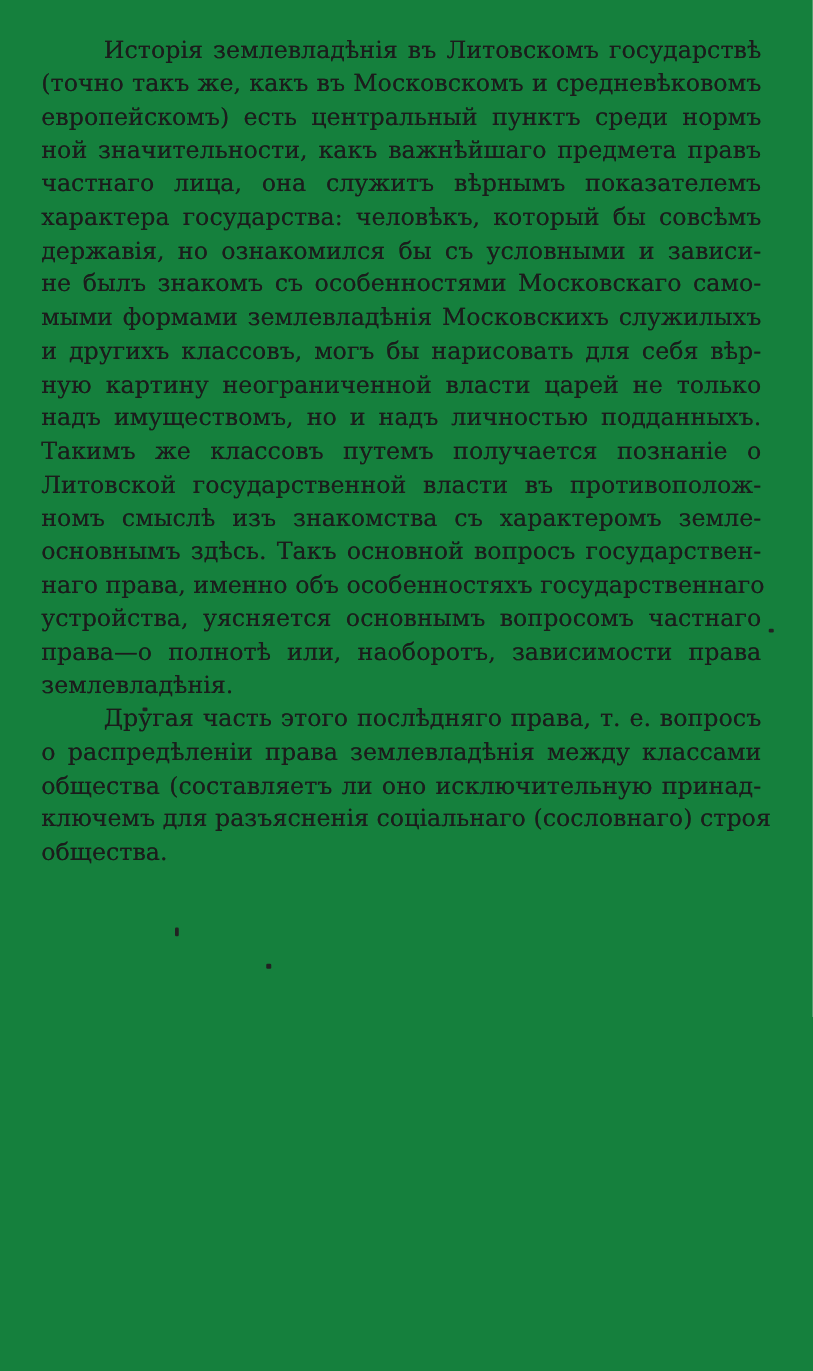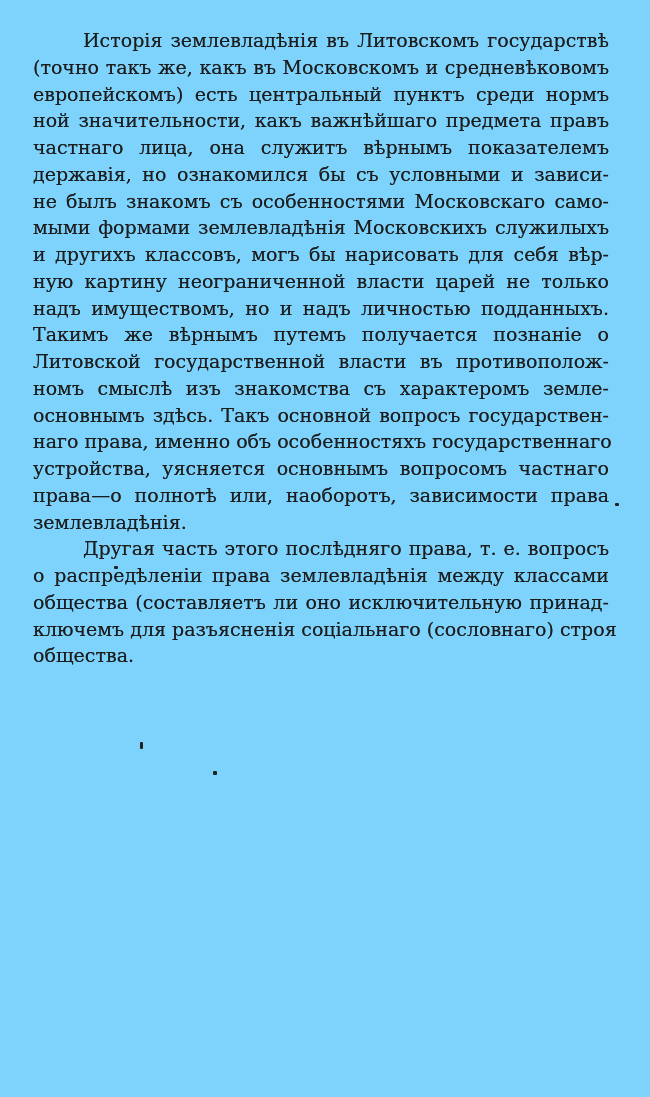--- a/index.html
+++ b/index.html
@@ -13,21 +13,21 @@
     background: #ffffff;
     overflow: hidden;
     font-family: "DejaVu Serif", "Liberation Serif", serif;
   }
   .sheet {
     position: absolute;
     left: 0;
     top: 0;
     width: 650px;
     height: 1097px;
-    background: #7dd3fc;
+    background: #15803d;
   }
   .text-block {
     position: absolute;
     left: 33px;
     top: 27px;
     width: 576px;
     color: #1c1c1c;
     font-size: 19px;
     line-height: 26.75px;
     text-shadow: 0 0 0.5px rgba(20,20,20,0.65);
@@ -54,27 +54,28 @@
 </head>
 <body>
 
 <div class="sheet">
   <div class="text-block">
       <div class="line indent">Исторія землевладѣнія въ Литовскомъ государствѣ</div>
       <div class="line">(точно такъ же, какъ въ Московскомъ и средневѣковомъ</div>
       <div class="line">европейскомъ) есть центральный пунктъ среди нормъ</div>
       <div class="line">ной значительности, какъ важнѣйшаго предмета правъ</div>
       <div class="line">частнаго лица, она служитъ вѣрнымъ показателемъ</div>
+      <div class="line">характера государства: человѣкъ, который бы совсѣмъ</div>
       <div class="line">державія, но ознакомился бы съ условными и зависи-</div>
       <div class="line">не былъ знакомъ съ особенностями Московскаго само-</div>
       <div class="line">мыми формами землевладѣнія Московскихъ служилыхъ</div>
       <div class="line">и другихъ классовъ, могъ бы нарисовать для себя вѣр-</div>
       <div class="line">ную картину неограниченной власти царей не только</div>
       <div class="line">надъ имуществомъ, но и надъ личностью подданныхъ.</div>
-      <div class="line">Такимъ же вѣрнымъ путемъ получается познаніе о</div>
+      <div class="line">Такимъ же классовъ путемъ получается познаніе о</div>
       <div class="line">Литовской государственной власти въ противополож-</div>
       <div class="line">номъ смыслѣ изъ знакомства съ характеромъ земле-</div>
       <div class="line">основнымъ здѣсь. Такъ основной вопросъ государствен-</div>
       <div class="line">наго права, именно объ особенностяхъ государственнаго</div>
       <div class="line">устройства, уясняется основнымъ вопросомъ частнаго</div>
       <div class="line">права—о полнотѣ или, наоборотъ, зависимости права</div>
       <div class="line plain">землевладѣнія.</div>
       <div class="line indent">Другая часть этого послѣдняго права, т. е. вопросъ</div>
       <div class="line">о распредѣленіи права землевладѣнія между классами</div>
       <div class="line">общества (составляетъ ли оно исключительную принад-</div>

